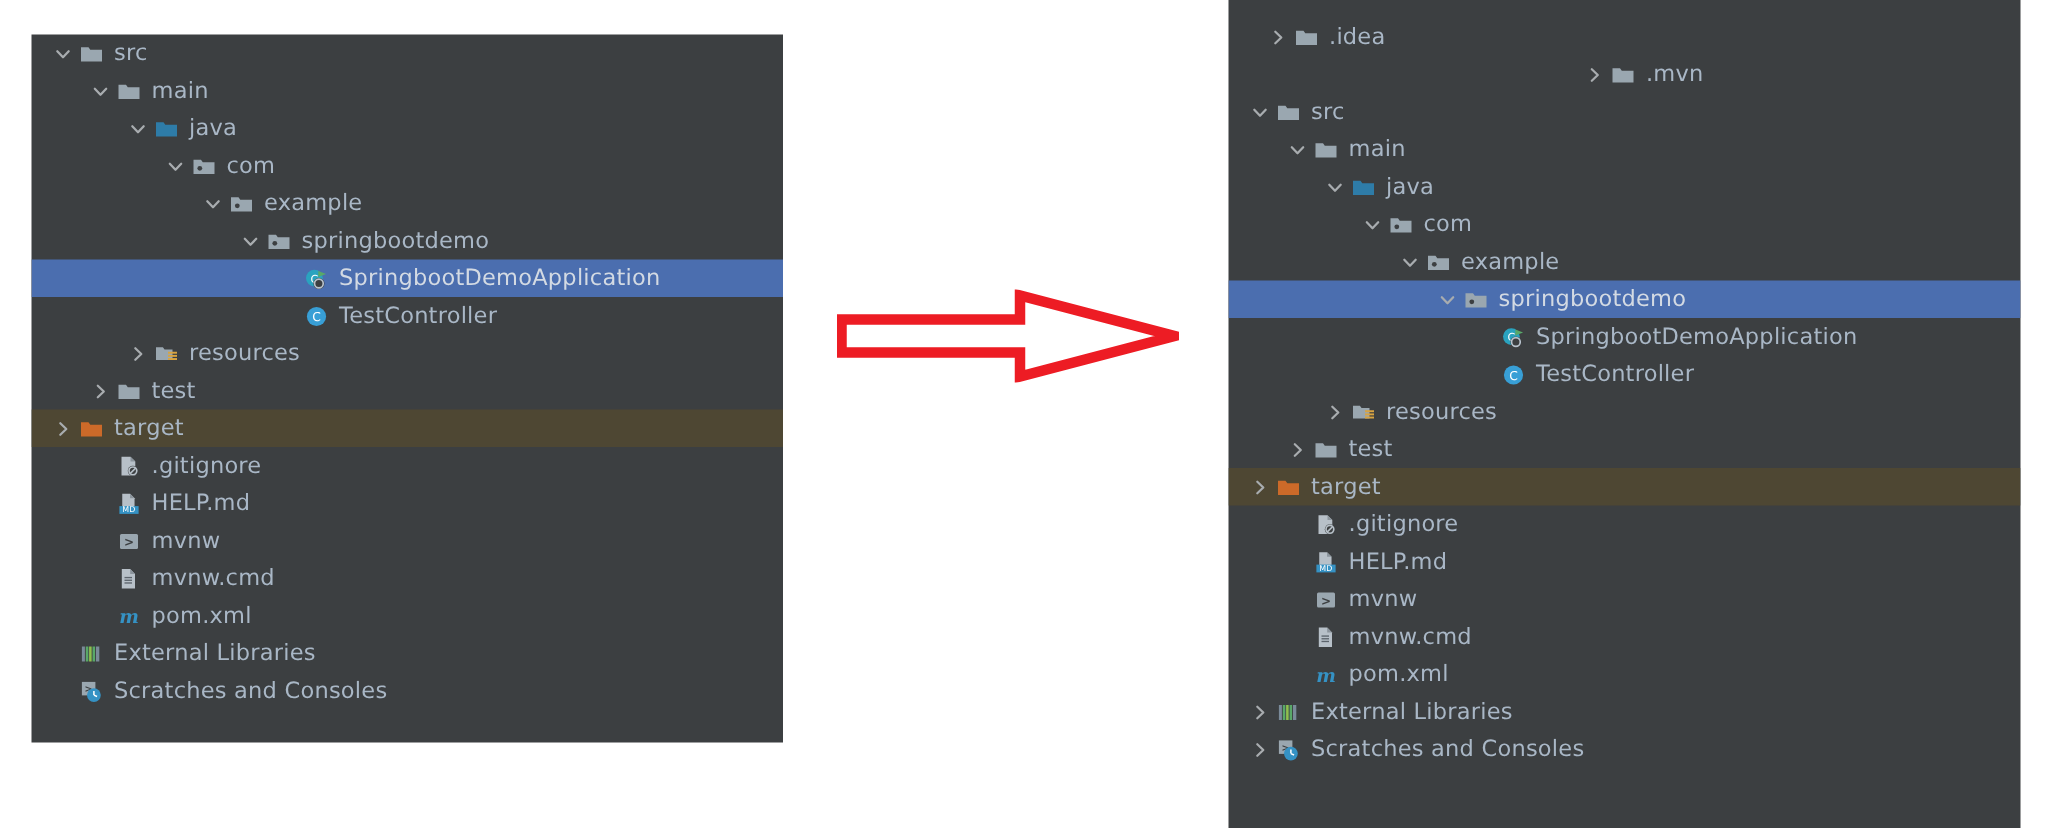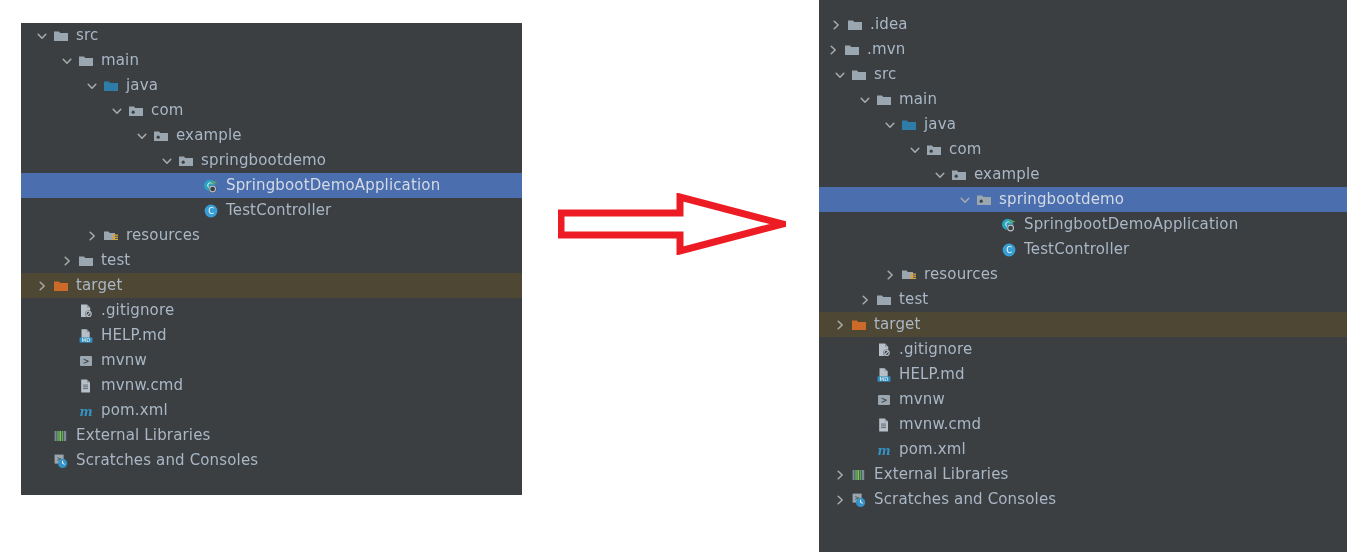--- a/index.html
+++ b/index.html
@@ -343,34 +343,34 @@
 </div>
 
 <div id="red-arrow">
   <svg viewBox="0 0 228 62" width="228" height="62" xmlns="http://www.w3.org/2000/svg">
     <polygon points="3,20 122,20 122,4 225,31 122,58 122,42 3,42" fill="none" stroke="#ED1C24" stroke-width="7" stroke-linejoin="miter"></polygon>
   </svg>
 </div>
 
 <div class="panel" id="right-panel">
   <div class="tree" id="right-tree" style="padding-top:12px;">
-      <div class="row" style="padding-left: 8px;">
+      <div class="row" style="padding-left: 24px;">
         <span class="arrow">
           <svg viewBox="0 0 12 12" width="12" height="12">
             <polyline points="4.2,2.2 8.2,6 4.2,9.8" fill="none" stroke="#a8acaf" stroke-width="1.5" stroke-linecap="round" stroke-linejoin="round"></polyline>
           </svg>
         </span>
         <span class="icon">
           <svg viewBox="0 0 16 16" width="16" height="16" xmlns="http://www.w3.org/2000/svg">
             <path d="M1 3.5h5l1.2 1.6H15V13H1z" fill="#9aa7b0"></path>
           </svg>
         </span>
         <span class="label">.idea</span>
       </div>
-      <div class="row" style="padding-left: 5px;">
+      <div class="row" style="padding-left: 24px; justify-content: center;">
         <span class="arrow">
           <svg viewBox="0 0 12 12" width="12" height="12">
             <polyline points="4.2,2.2 8.2,6 4.2,9.8" fill="none" stroke="#a8acaf" stroke-width="1.5" stroke-linecap="round" stroke-linejoin="round"></polyline>
           </svg>
         </span>
         <span class="icon">
           <svg viewBox="0 0 16 16" width="16" height="16" xmlns="http://www.w3.org/2000/svg">
             <path d="M1 3.5h5l1.2 1.6H15V13H1z" fill="#9aa7b0"></path>
           </svg>
         </span>

